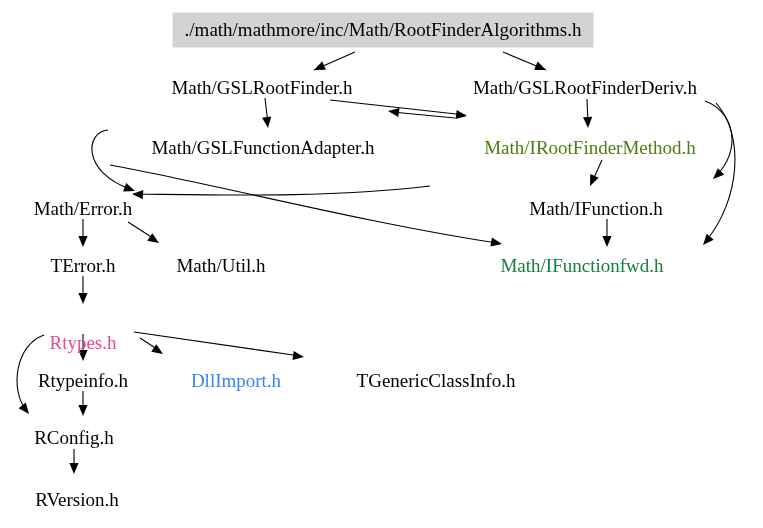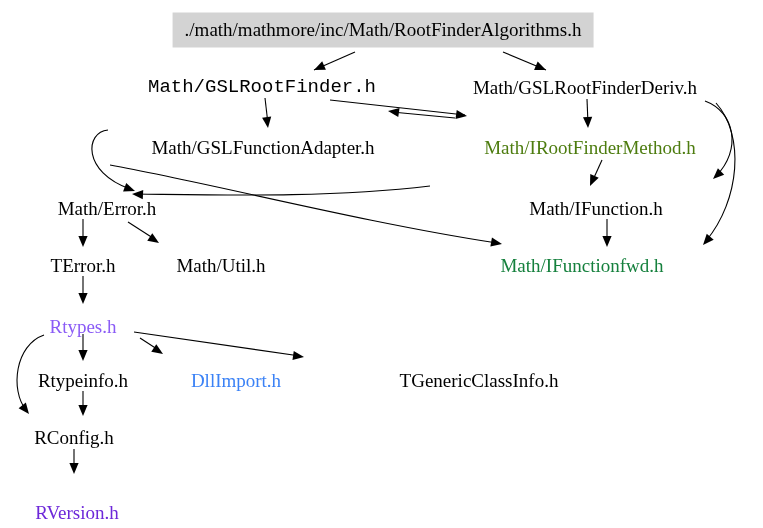--- a/index.html
+++ b/index.html
@@ -96,30 +96,30 @@
         <polygon points="0,0 -11,-4.6 -11,4.6" class="arrow-head" fill="#000000" transform="translate(29,414) rotate(52)"></polygon>
         <path d="M 83 391 L 83 412" class="edge-path" stroke="#000000"></path>
         <polygon points="0,0 -11,-4.6 -11,4.6" class="arrow-head" fill="#000000" transform="translate(83,416) rotate(90)"></polygon>
         <path d="M 74 449 L 74 470" class="edge-path" stroke="#000000"></path>
         <polygon points="0,0 -11,-4.6 -11,4.6" class="arrow-head" fill="#000000" transform="translate(74,474) rotate(90)"></polygon>
       </g>
   </svg>
 
   <div id="nodes-layer">
       <div class="node-label node-root" style="left: 383px; top: 30px; background: rgb(211, 211, 211); color: rgb(0, 0, 0);">./math/mathmore/inc/Math/RootFinderAlgorithms.h</div>
-      <div class="node-label" style="left: 262px; top: 87px; color: rgb(0, 0, 0); font-family: Liberation Mono, monospace;">Math/GSLRootFinder.h</div>
+      <div class="node-label" style="left: 262px; top: 87px; color: rgb(0, 0, 0);">Math/GSLRootFinder.h</div>
       <div class="node-label" style="left: 585px; top: 87px; color: rgb(0, 0, 0);">Math/GSLRootFinderDeriv.h</div>
       <div class="node-label" style="left: 263px; top: 147px; color: rgb(0, 0, 0);">Math/GSLFunctionAdapter.h</div>
       <div class="node-label" style="left: 590px; top: 147px; color: #4d7c0f;">Math/IRootFinderMethod.h</div>
-      <div class="node-label" style="left: 83px; top: 208px; color: rgb(0, 0, 0); margin-left: 24px;">Math/Error.h</div>
+      <div class="node-label" style="left: 83px; top: 208px; color: rgb(0, 0, 0);">Math/Error.h</div>
       <div class="node-label" style="left: 596px; top: 208px; color: rgb(0, 0, 0);">Math/IFunction.h</div>
       <div class="node-label" style="left: 83px; top: 265px; color: rgb(0, 0, 0);">TError.h</div>
       <div class="node-label" style="left: 221px; top: 265px; color: rgb(0, 0, 0);">Math/Util.h</div>
       <div class="node-label" style="left: 582px; top: 265px; color: #15803d;">Math/IFunctionfwd.h</div>
-      <div class="node-label" style="left: 83px; top: 326px; color: #8b5cf6;">Rtypes.h</div>
+      <div class="node-label" style="left: 83px; top: 342px; color: #ec4899;">Rtypes.h</div>
       <div class="node-label" style="left: 83px; top: 380px; color: rgb(0, 0, 0);">Rtypeinfo.h</div>
       <div class="node-label" style="left: 236px; top: 380px; color: #3b82f6;">DllImport.h</div>
-      <div class="node-label" style="left: 436px; top: 380px; color: rgb(0, 0, 0); margin-left: 43px;">TGenericClassInfo.h</div>
+      <div class="node-label" style="left: 436px; top: 380px; color: rgb(0, 0, 0);">TGenericClassInfo.h</div>
       <div class="node-label" style="left: 74px; top: 437px; color: rgb(0, 0, 0);">RConfig.h</div>
-      <div class="node-label" style="left: 77px; top: 512px; color: #6d28d9;">RVersion.h</div>
+      <div class="node-label" style="left: 77px; top: 499px; color: #000000;">RVersion.h</div>
     </div>
 
 </div>
 
 </body></html>

